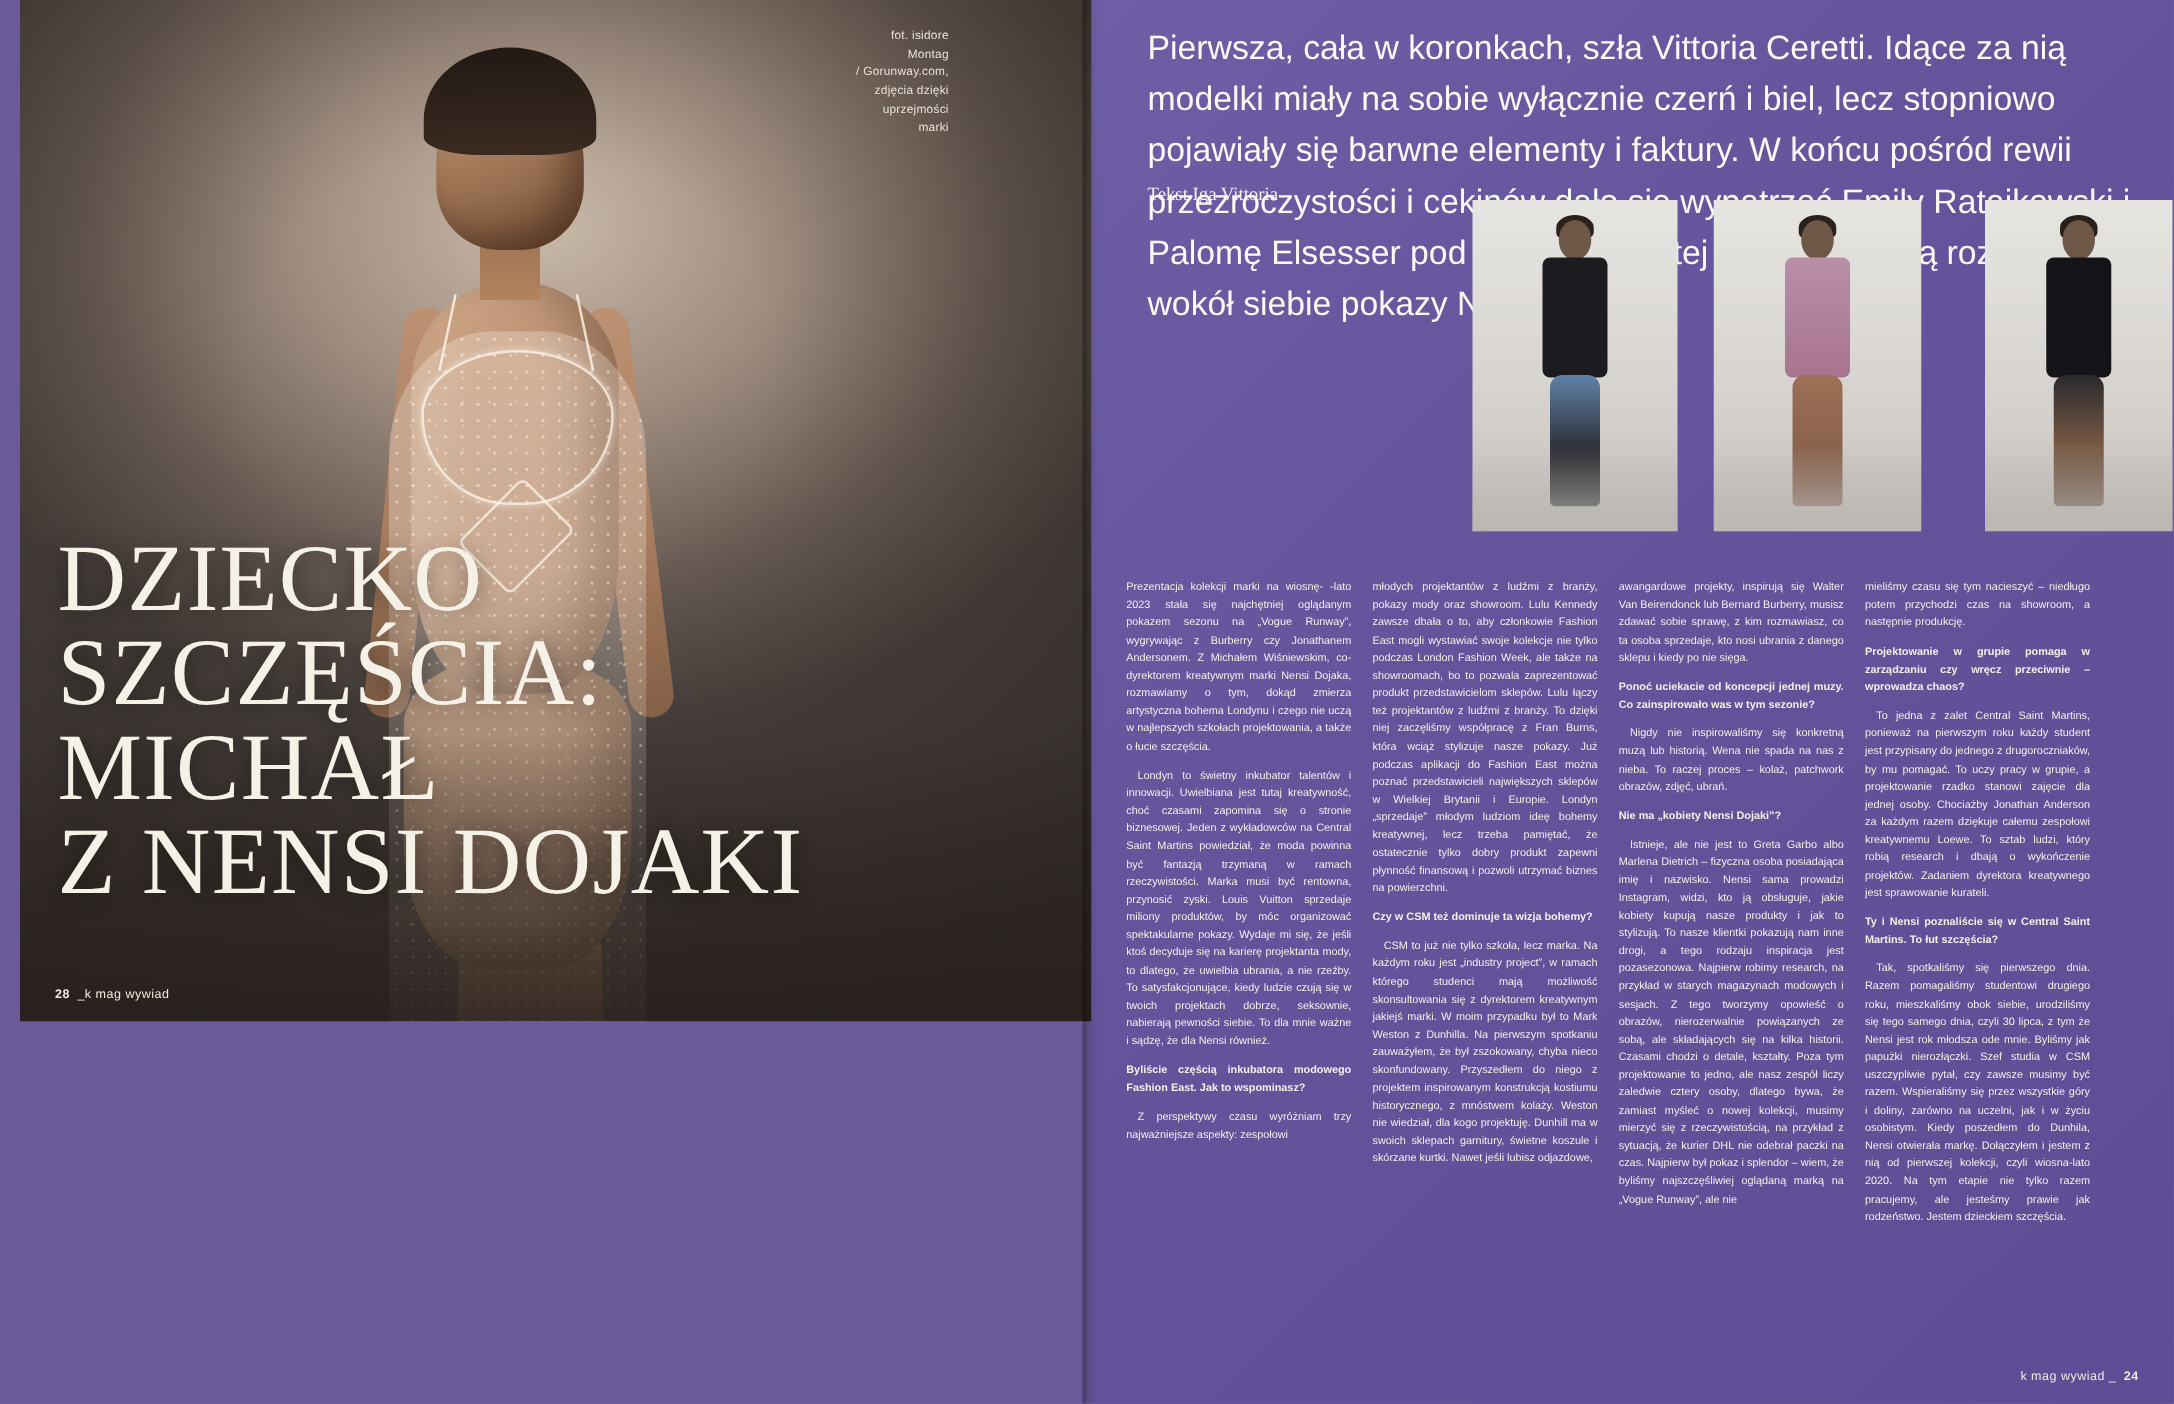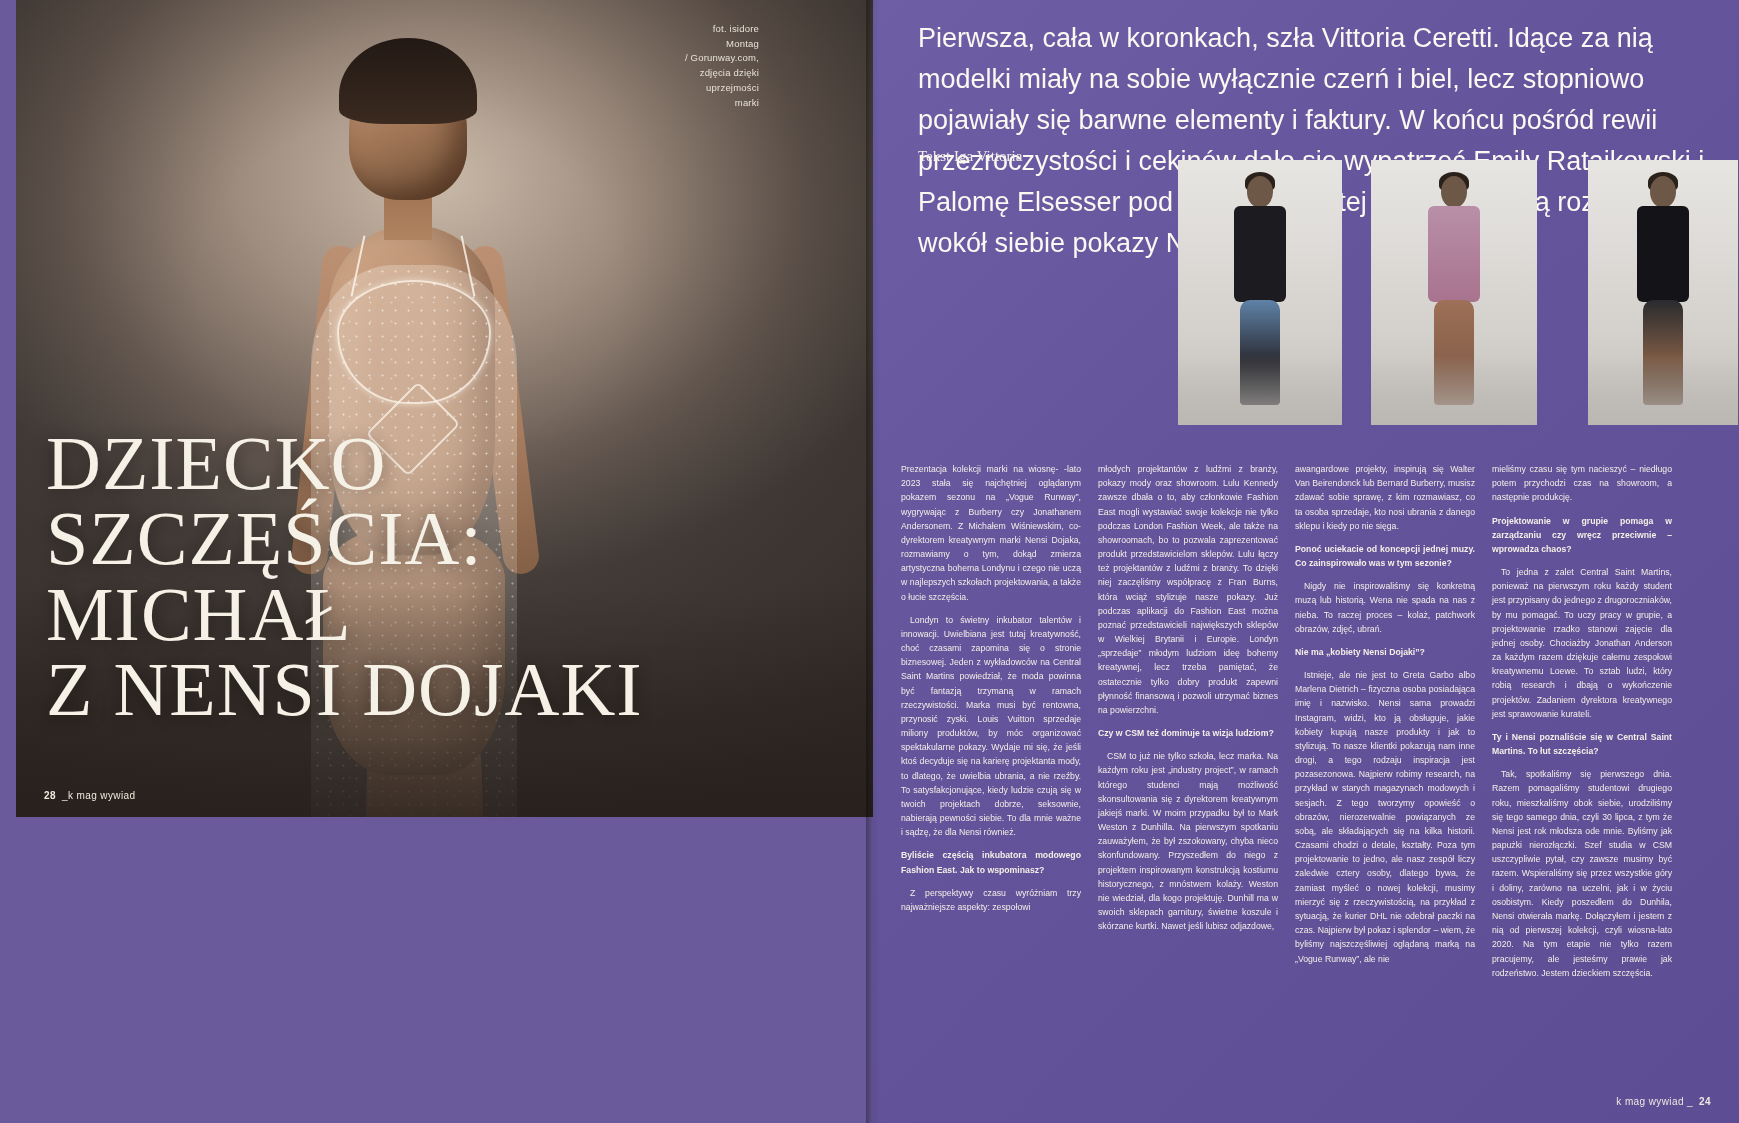--- a/index.html
+++ b/index.html
@@ -346,21 +346,21 @@
 
     <div class="columns">
       <div class="col">
         <p>Prezentacja kolekcji marki na wiosnę- -lato 2023 stała się najchętniej oglądanym pokazem sezonu na „Vogue Runway”, wygrywając z Burberry czy Jonathanem Andersonem. Z Michałem Wiśniewskim, co-dyrektorem kreatywnym marki Nensi Dojaka, rozmawiamy o tym, dokąd zmierza artystyczna bohema Londynu i czego nie uczą w najlepszych szkołach projektowania, a także o łucie szczęścia.</p>
         <p class="indent">Londyn to świetny inkubator talentów i innowacji. Uwielbiana jest tutaj kreatywność, choć czasami zapomina się o stronie biznesowej. Jeden z wykładowców na Central Saint Martins powiedział, że moda powinna być fantazją trzymaną w ramach rzeczywistości. Marka musi być rentowna, przynosić zyski. Louis Vuitton sprzedaje miliony produktów, by móc organizować spektakularne pokazy. Wydaje mi się, że jeśli ktoś decyduje się na karierę projektanta mody, to dlatego, że uwielbia ubrania, a nie rzeźby. To satysfakcjonujące, kiedy ludzie czują się w twoich projektach dobrze, seksownie, nabierają pewności siebie. To dla mnie ważne i sądzę, że dla Nensi również.</p>
         <p class="q">Byliście częścią inkubatora modowego Fashion East. Jak to wspominasz?</p>
         <p class="indent">Z perspektywy czasu wyróżniam trzy najważniejsze aspekty: zespołowi</p>
       </div>
       <div class="col">
         <p>młodych projektantów z ludźmi z branży, pokazy mody oraz showroom. Lulu Kennedy zawsze dbała o to, aby członkowie Fashion East mogli wystawiać swoje kolekcje nie tylko podczas London Fashion Week, ale także na showroomach, bo to pozwala zaprezentować produkt przedstawicielom sklepów. Lulu łączy też projektantów z ludźmi z branży. To dzięki niej zaczęliśmy współpracę z Fran Burns, która wciąż stylizuje nasze pokazy. Już podczas aplikacji do Fashion East można poznać przedstawicieli największych sklepów w Wielkiej Brytanii i Europie. Londyn „sprzedaje” młodym ludziom ideę bohemy kreatywnej, lecz trzeba pamiętać, że ostatecznie tylko dobry produkt zapewni płynność finansową i pozwoli utrzymać biznes na powierzchni.</p>
-        <p class="q">Czy w CSM też dominuje ta wizja ludziom?</p>
+        <p class="q">Czy w CSM też dominuje ta wizja bohemy?</p>
         <p class="indent">CSM to już nie tylko szkoła, lecz marka. Na każdym roku jest „industry project”, w ramach którego studenci mają możliwość skonsultowania się z dyrektorem kreatywnym jakiejś marki. W moim przypadku był to Mark Weston z Dunhilla. Na pierwszym spotkaniu zauważyłem, że był zszokowany, chyba nieco skonfundowany. Przyszedłem do niego z projektem inspirowanym konstrukcją kostiumu historycznego, z mnóstwem kolaży. Weston nie wiedział, dla kogo projektuję. Dunhill ma w swoich sklepach garnitury, świetne koszule i skórzane kurtki. Nawet jeśli lubisz odjazdowe,</p>
       </div>
       <div class="col">
         <p>awangardowe projekty, inspirują się Walter Van Beirendonck lub Bernard Burberry, musisz zdawać sobie sprawę, z kim rozmawiasz, co ta osoba sprzedaje, kto nosi ubrania z danego sklepu i kiedy po nie sięga.</p>
         <p class="q">Ponoć uciekacie od koncepcji jednej muzy. Co zainspirowało was w tym sezonie?</p>
         <p class="indent">Nigdy nie inspirowaliśmy się konkretną muzą lub historią. Wena nie spada na nas z nieba. To raczej proces – kolaż, patchwork obrazów, zdjęć, ubrań.</p>
         <p class="q">Nie ma „kobiety Nensi Dojaki”?</p>
         <p class="indent">Istnieje, ale nie jest to Greta Garbo albo Marlena Dietrich – fizyczna osoba posiadająca imię i nazwisko. Nensi sama prowadzi Instagram, widzi, kto ją obsługuje, jakie kobiety kupują nasze produkty i jak to stylizują. To nasze klientki pokazują nam inne drogi, a tego rodzaju inspiracja jest pozasezonowa. Najpierw robimy research, na przykład w starych magazynach modowych i sesjach. Z tego tworzymy opowieść o obrazów, nierozerwalnie powiązanych ze sobą, ale składających się na kilka historii. Czasami chodzi o detale, kształty. Poza tym projektowanie to jedno, ale nasz zespół liczy zaledwie cztery osoby, dlatego bywa, że zamiast myśleć o nowej kolekcji, musimy mierzyć się z rzeczywistością, na przykład z sytuacją, że kurier DHL nie odebrał paczki na czas. Najpierw był pokaz i splendor – wiem, że byliśmy najszczęśliwiej oglądaną marką na „Vogue Runway”, ale nie</p>
       </div>
       <div class="col">

